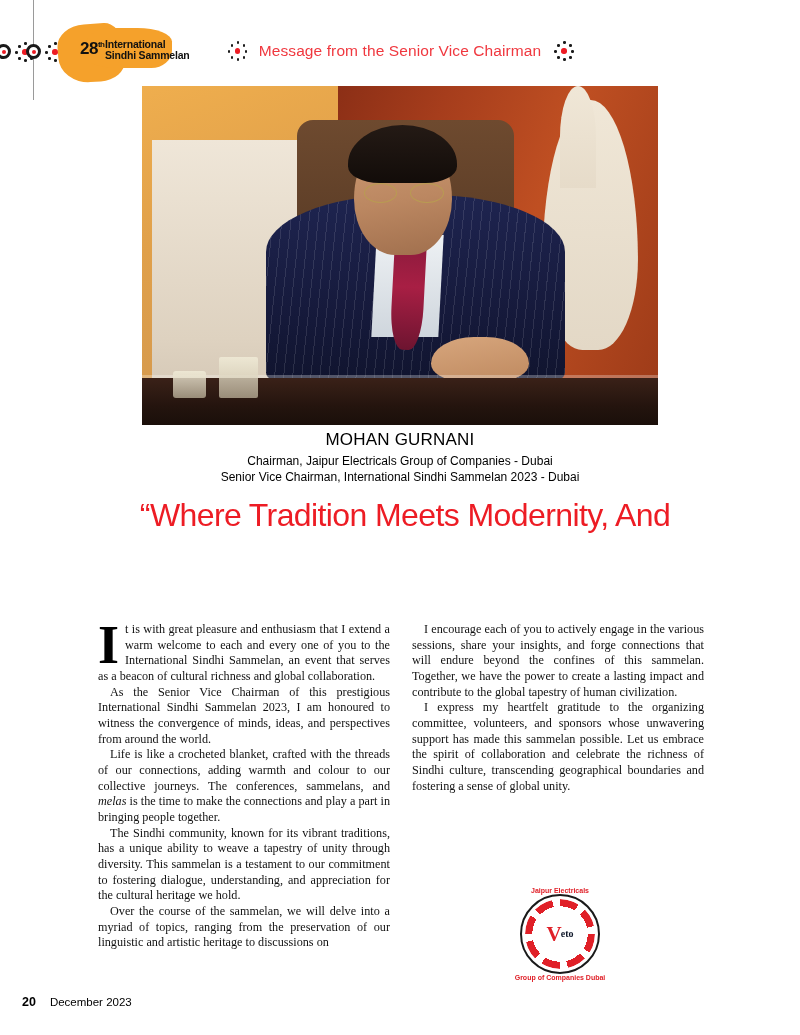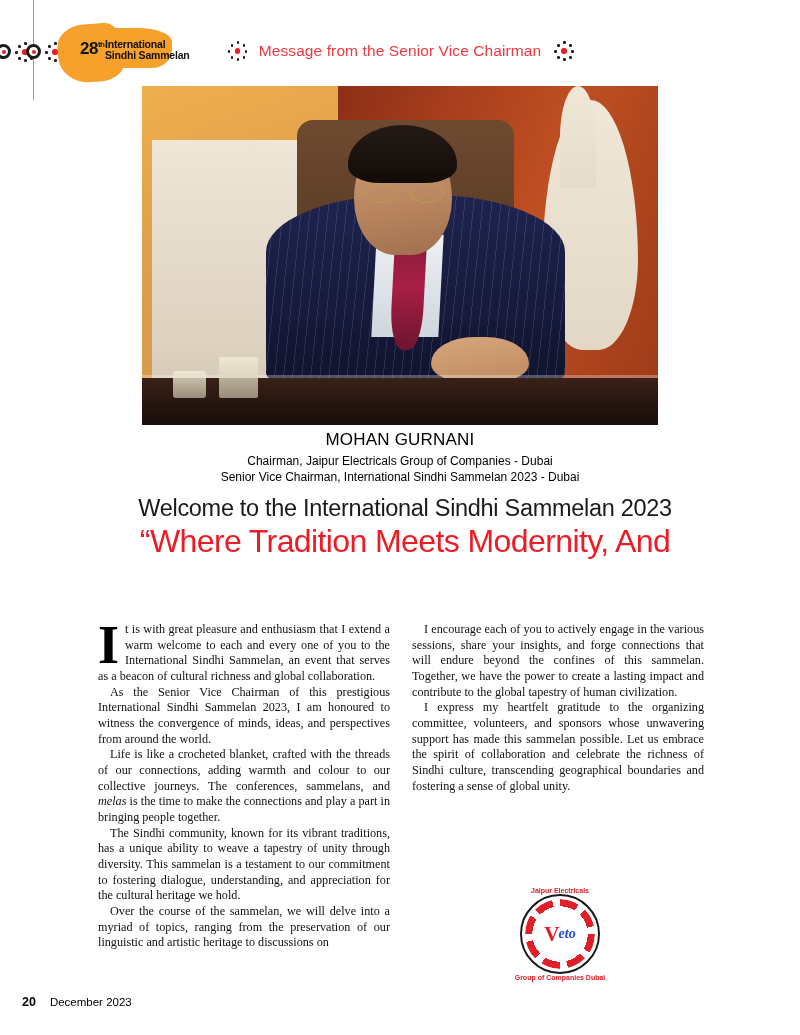--- a/index.html
+++ b/index.html
@@ -396,24 +396,23 @@
   }
   .veto .v {
     font-family: "Liberation Serif", serif;
     font-weight: bold;
     font-size: 21px;
     color: #E02028;
     line-height: 1;
   }
   .veto .word {
     font-family: "Liberation Serif", serif;
-    font-style: italic;
     font-weight: bold;
-    font-size: 14px;
-    color: #1d4ed8;
+    font-size: 10px;
+    color: #0f172a;
     line-height: 1;
     margin-left: -1px;
   }
   .veto .arc-top, .veto .arc-bot {
     position: absolute;
     left: 0;
     width: 96px;
     text-align: center;
     font-size: 7px;
     font-weight: bold;
@@ -528,21 +527,20 @@
   <div class="glass2"></div>
 </div>
 
 <div class="caption">
   <div class="name">MOHAN GURNANI</div>
   <div class="role">Chairman, Jaipur Electricals Group of Companies - Dubai</div>
   <div class="role">Senior Vice Chairman, International Sindhi Sammelan 2023 - Dubai</div>
 </div>
 
 <div class="headline">
-  <div class="welcome">Welcome to the International Sindhi Sammelan 2023</div>
   <div class="quote">“Where Tradition Meets Modernity, And</div>
 </div>
 
 <div class="cols">
   <div class="col">
     <p class="first"><span class="dropcap">I</span><span>t is with great pleasure and enthusiasm that I extend a warm welcome to each and every one of you to the International Sindhi Sammelan, an event that serves as a beacon of cultural richness and global collaboration.</span></p>
     <p><span>As the Senior Vice Chairman of this prestigious International Sindhi Sammelan 2023, I am honoured to witness the convergence of minds, ideas, and perspectives from around the world.</span></p>
     <p><span>Life is like a crocheted blanket, crafted with the threads of our connections, adding warmth and colour to our collective journeys. The conferences, sammelans, and </span><em>melas</em><span> is the time to make the connections and play a part in bringing people together.</span></p>
     <p><span>The Sindhi community, known for its vibrant traditions, has a unique ability to weave a tapestry of unity through diversity. This sammelan is a testament to our commitment to fostering dialogue, understanding, and appreciation for the cultural heritage we hold.</span></p>
     <p><span>Over the course of the sammelan, we will delve into a myriad of topics, ranging from the preservation of our linguistic and artistic heritage to discussions on</span></p>

